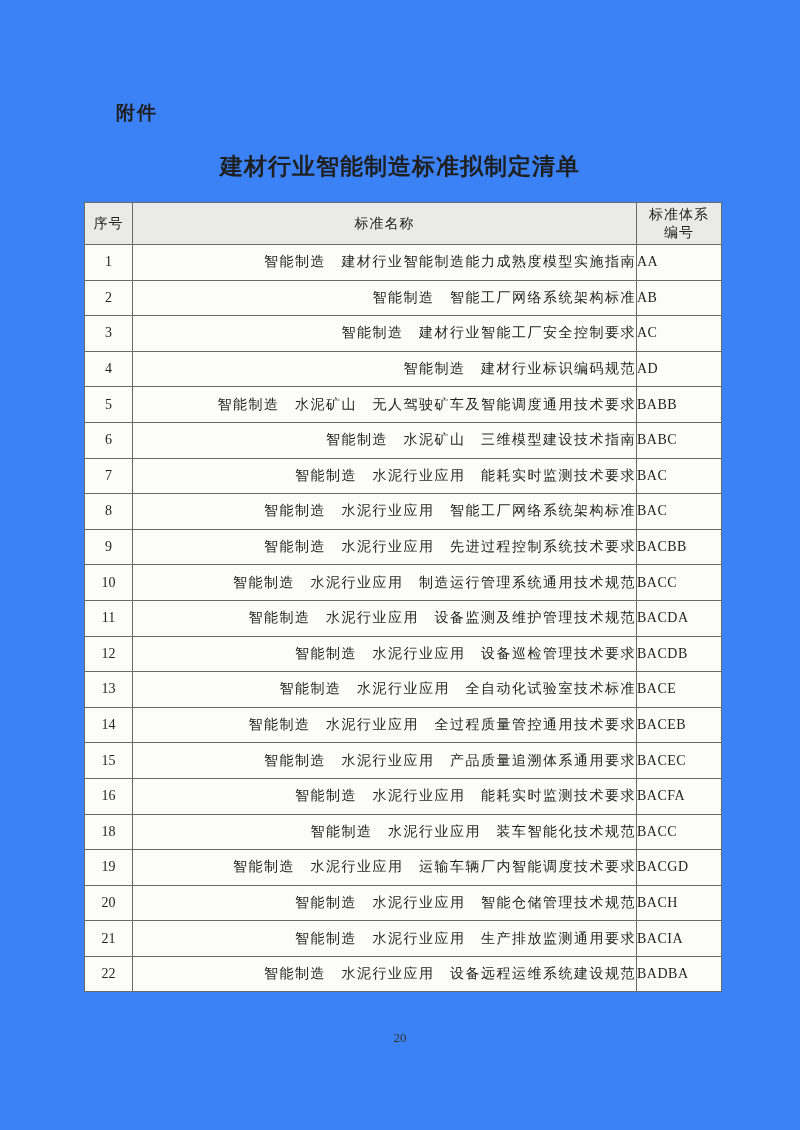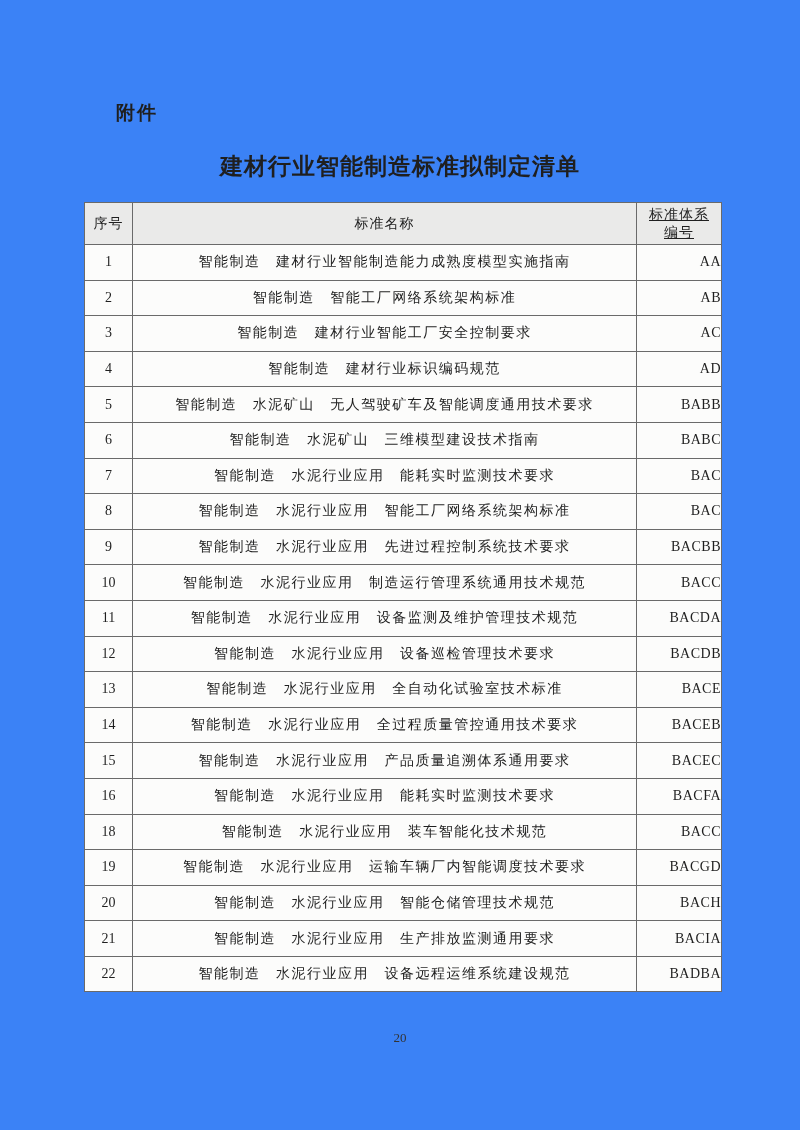--- a/index.html
+++ b/index.html
@@ -63,33 +63,32 @@
     background: #fcfcfb;
   }
   .col-index { width: 48px; }
   .col-name  { width: auto; }
   .col-code  { width: 85px; }
   .cell-index {
     text-align: center;
     font-family: "Liberation Serif", "DejaVu Serif", serif;
   }
   .cell-name {
-    text-align: center;
+    text-align: right;
     padding-left: 15px;
     letter-spacing: 1.5px;
   }
   .cell-code {
-    text-align: right;
+    text-align: left;
     letter-spacing: 0.5px;
     font-family: "Liberation Serif", "DejaVu Serif", serif;
   }
   .code-header {
     white-space: pre-line;
     line-height: 1.25;
-    text-decoration: underline;
   }
   .page-number {
     position: absolute;
     left: 0;
     top: 1030px;
     width: 100%;
     text-align: center;
     font-size: 13px;
     color: #333;
   }

